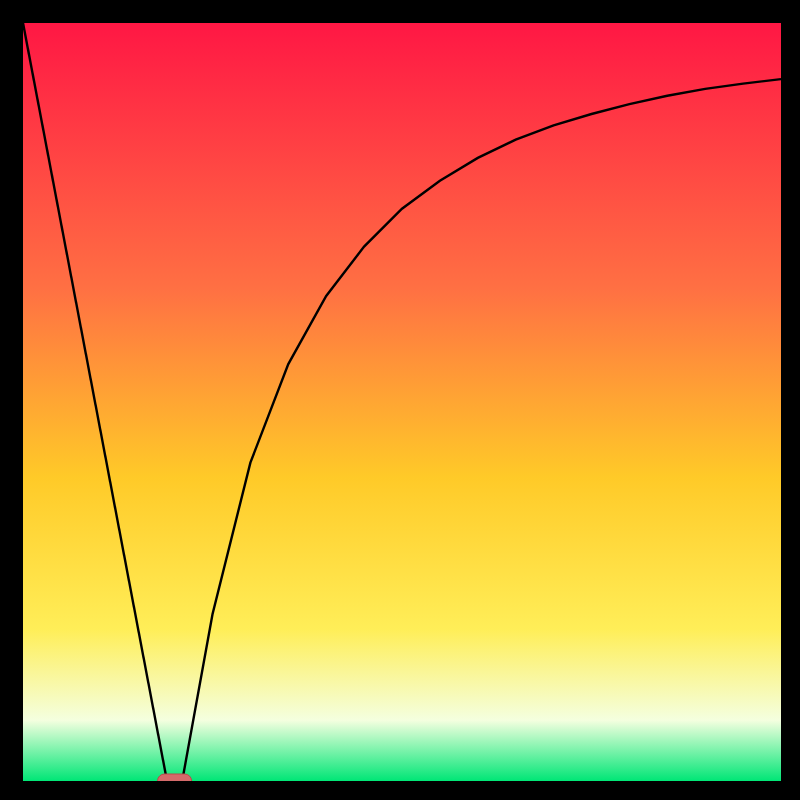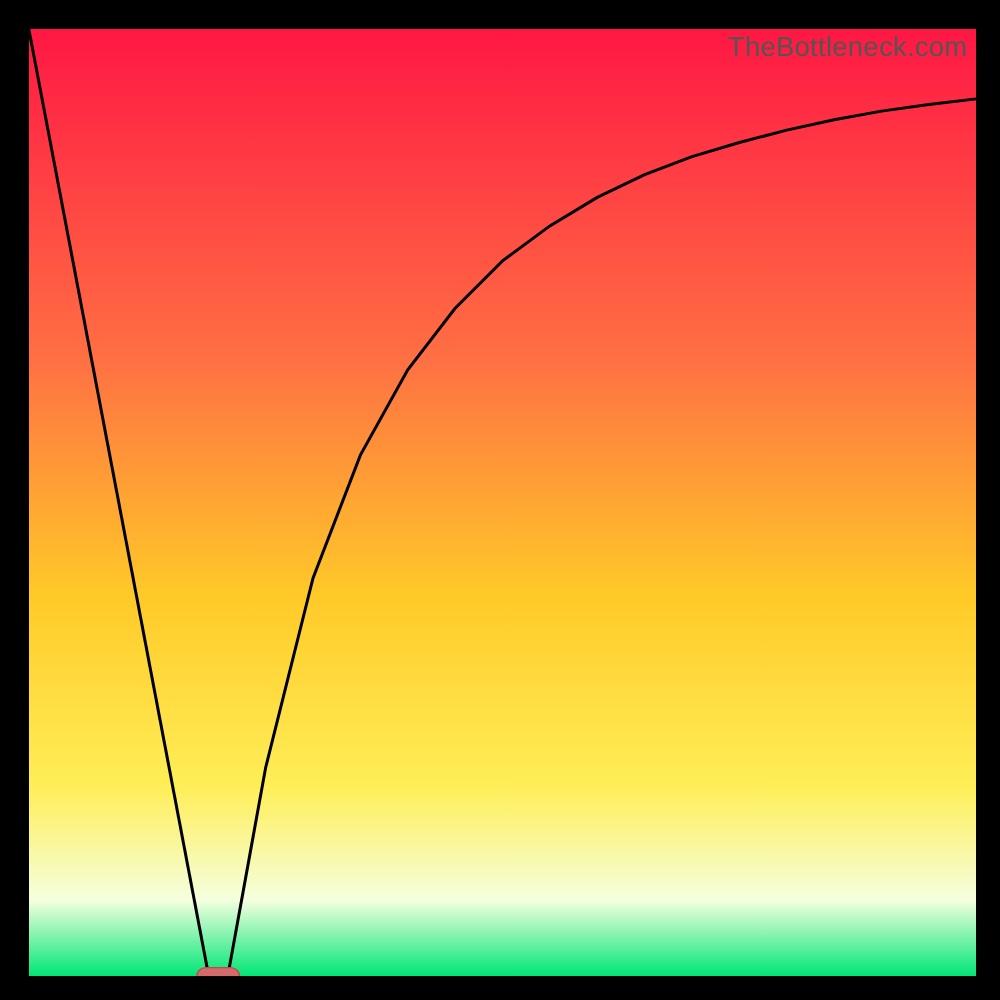--- a/index.html
+++ b/index.html
@@ -52,15 +52,14 @@
           <stop id="g5" offset="100%" stop-color="#00e676"></stop>
         </linearGradient>
       </defs>
       <rect x="0" y="0" width="758" height="758" fill="url(#bg-grad)"></rect>
       <path id="curve-left" fill="none" stroke="#000000" stroke-width="2.4" d="M0.0 0.0 L144.0 758.0"></path>
       <path id="curve-right" fill="none" stroke="#000000" stroke-width="2.4" d="M159.2 758.0 L189.5 591.2 L227.4 439.6 L265.3 341.1 L303.2 272.9 L341.1 223.6 L379.0 185.7 L416.9 157.7 L454.8 134.9 L492.7 116.7 L530.6 102.3 L568.5 91.0 L606.4 81.1 L644.3 72.8 L682.2 65.9 L720.1 60.6 L758.0 56.1"></path>
       <rect id="marker" rx="7" ry="7" height="14" x="134.5" y="751.0" width="34.1" fill="#d46a6a" stroke="#bb4a4a" stroke-width="1"></rect>
     </svg>
   </div>
 
-  <div class="watermark">TheBottleneck.com</div>
 
 </div>
 
 </body></html>

